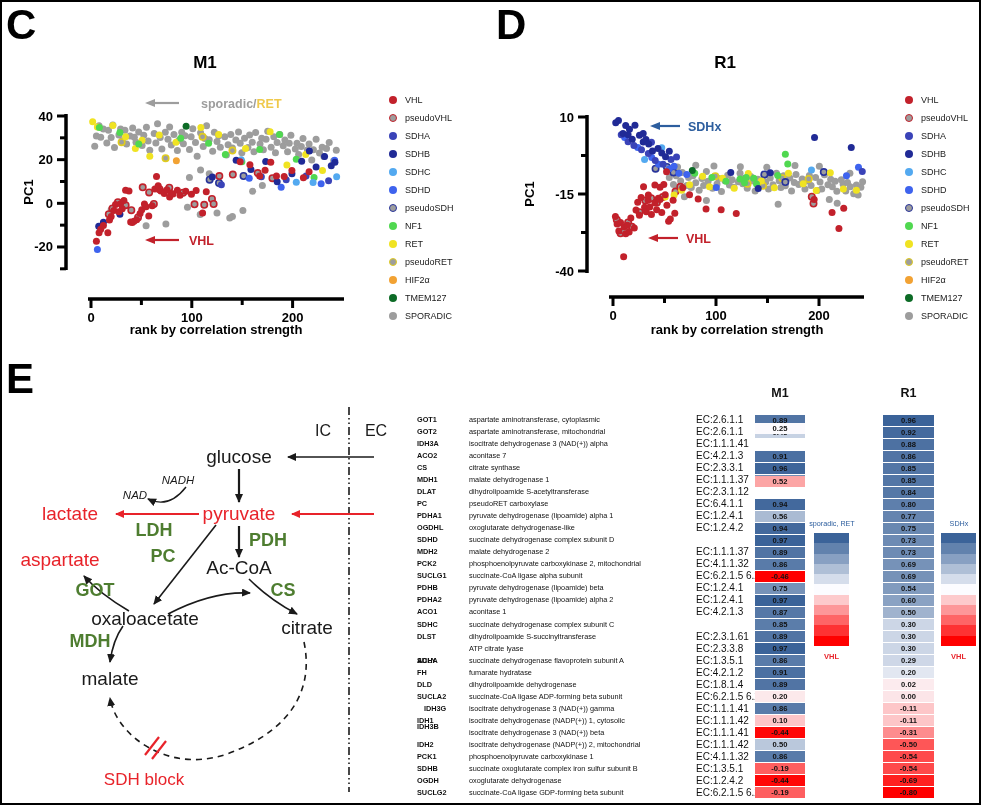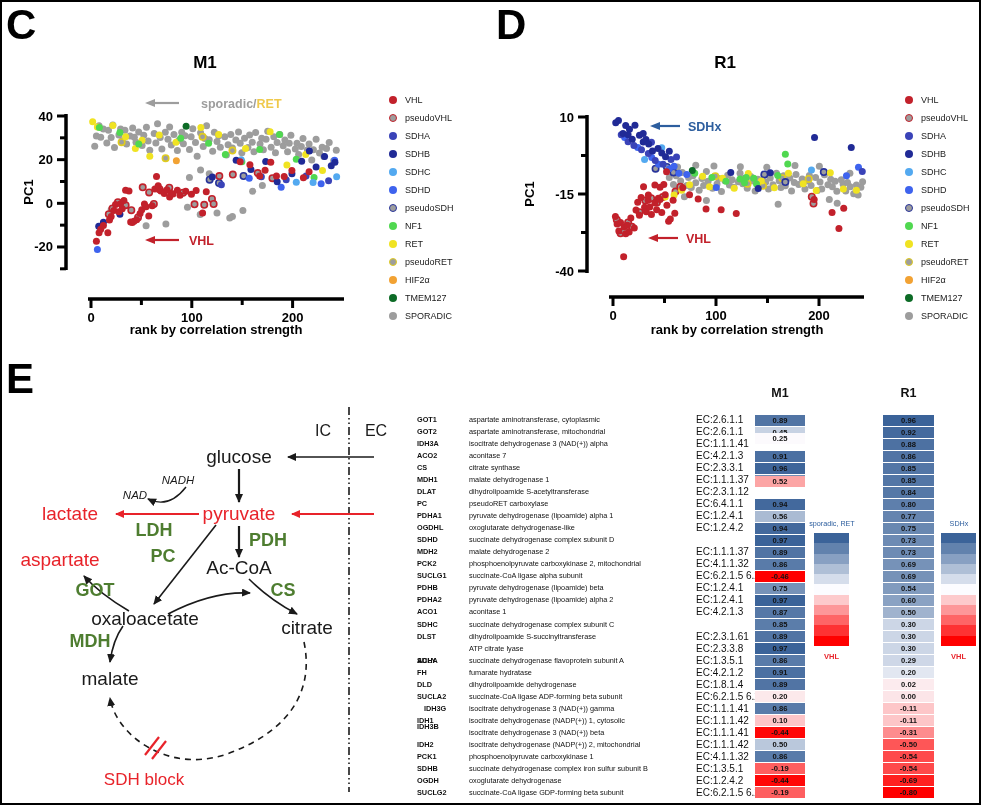--- a/index.html
+++ b/index.html
@@ -759,21 +759,21 @@
       <div class="heat-cell" style="left: 753px; top: 412.5px; background: rgb(81, 116, 164);">0.89</div>
       <div class="heat-cell" style="left: 881px; top: 412.5px; width: 51px; background: rgb(59, 99, 153);">0.96</div>
       <div class="tbl-gene" style="top: 424.03px;">GOT2</div>
       <div class="tbl-desc" style="top: 424.03px;">aspartate aminotransferase, mitochondrial</div>
       <div class="tbl-ec" style="top: 424.03px;">EC:2.6.1.1</div>
       <div class="heat-cell" style="left: 753px; top: 424.53px; background: rgb(199, 210, 227);">0.45</div>
       <div class="heat-cell" style="left: 881px; top: 424.53px; width: 51px; background: rgb(68, 106, 158);">0.92</div>
       <div class="tbl-gene" style="top: 436.06px;">IDH3A</div>
       <div class="tbl-desc" style="top: 436.06px;">isocitrate dehydrogenase 3 (NAD(+)) alpha</div>
       <div class="tbl-ec" style="top: 436.06px;">EC:1.1.1.41</div>
-      <div class="heat-cell" style="left: 753px; top: 431px; background: rgb(252, 250, 253);">0.25</div>
+      <div class="heat-cell" style="left: 753px; top: 421px; background: rgb(252, 250, 253);">0.25</div>
       <div class="heat-cell" style="left: 881px; top: 436.56px; width: 51px; background: rgb(77, 113, 162);">0.88</div>
       <div class="tbl-gene" style="top: 448.09px;">ACO2</div>
       <div class="tbl-desc" style="top: 448.09px;">aconitase 7</div>
       <div class="tbl-ec" style="top: 448.09px;">EC:4.2.1.3</div>
       <div class="heat-cell" style="left: 753px; top: 448.59px; background: rgb(75, 112, 162);">0.91</div>
       <div class="heat-cell" style="left: 881px; top: 448.59px; width: 51px; background: rgb(81, 116, 165);">0.86</div>
       <div class="tbl-gene" style="top: 460.12px;">CS</div>
       <div class="tbl-desc" style="top: 460.12px;">citrate synthase</div>
       <div class="tbl-ec" style="top: 460.12px;">EC:2.3.3.1</div>
       <div class="heat-cell" style="left: 753px; top: 460.62px; background: rgb(62, 101, 154);">0.96</div>
@@ -890,21 +890,21 @@
       <div class="tbl-desc" style="top: 736.81px;">isocitrate dehydrogenase (NADP(+)) 2, mitochondrial</div>
       <div class="tbl-ec" style="top: 736.81px;">EC:1.1.1.42</div>
       <div class="heat-cell" style="left: 753px; top: 737.31px; background: rgb(186, 200, 220);">0.50</div>
       <div class="heat-cell" style="left: 881px; top: 737.31px; width: 51px; background: rgb(254, 86, 87);">-0.50</div>
       <div class="tbl-gene" style="top: 748.84px;">PCK1</div>
       <div class="tbl-desc" style="top: 748.84px;">phosphoenolpyruvate carboxykinase 1</div>
       <div class="tbl-ec" style="top: 748.84px;">EC:4.1.1.32</div>
       <div class="heat-cell" style="left: 753px; top: 749.34px; background: rgb(89, 123, 169);">0.86</div>
       <div class="heat-cell" style="left: 881px; top: 749.34px; width: 51px; background: rgb(254, 74, 75);">-0.54</div>
       <div class="tbl-gene" style="top: 760.87px;">SDHB</div>
-      <div class="tbl-desc" style="top: 760.87px;">succinate dehydrogenase complex iron sulfur subunit B</div>
+      <div class="tbl-desc" style="top: 760.87px;">succinate oxoglutarate complex iron sulfur subunit B</div>
       <div class="tbl-ec" style="top: 760.87px;">EC:1.3.5.1</div>
       <div class="heat-cell" style="left: 753px; top: 761.37px; background: rgb(254, 95, 96);">-0.19</div>
       <div class="heat-cell" style="left: 881px; top: 761.37px; width: 51px; background: rgb(254, 74, 75);">-0.54</div>
       <div class="tbl-gene" style="top: 772.9px;">OGDH</div>
       <div class="tbl-desc" style="top: 772.9px;">oxoglutarate dehydrogenase</div>
       <div class="tbl-ec" style="top: 772.9px;">EC:1.2.4.2</div>
       <div class="heat-cell" style="left: 753px; top: 773.4px; background: rgb(255, 7, 7);">-0.44</div>
       <div class="heat-cell" style="left: 881px; top: 773.4px; width: 51px; background: rgb(255, 32, 32);">-0.69</div>
       <div class="tbl-gene" style="top: 784.93px;">SUCLG2</div>
       <div class="tbl-desc" style="top: 784.93px;">succinate-CoA ligase GDP-forming beta subunit</div>

